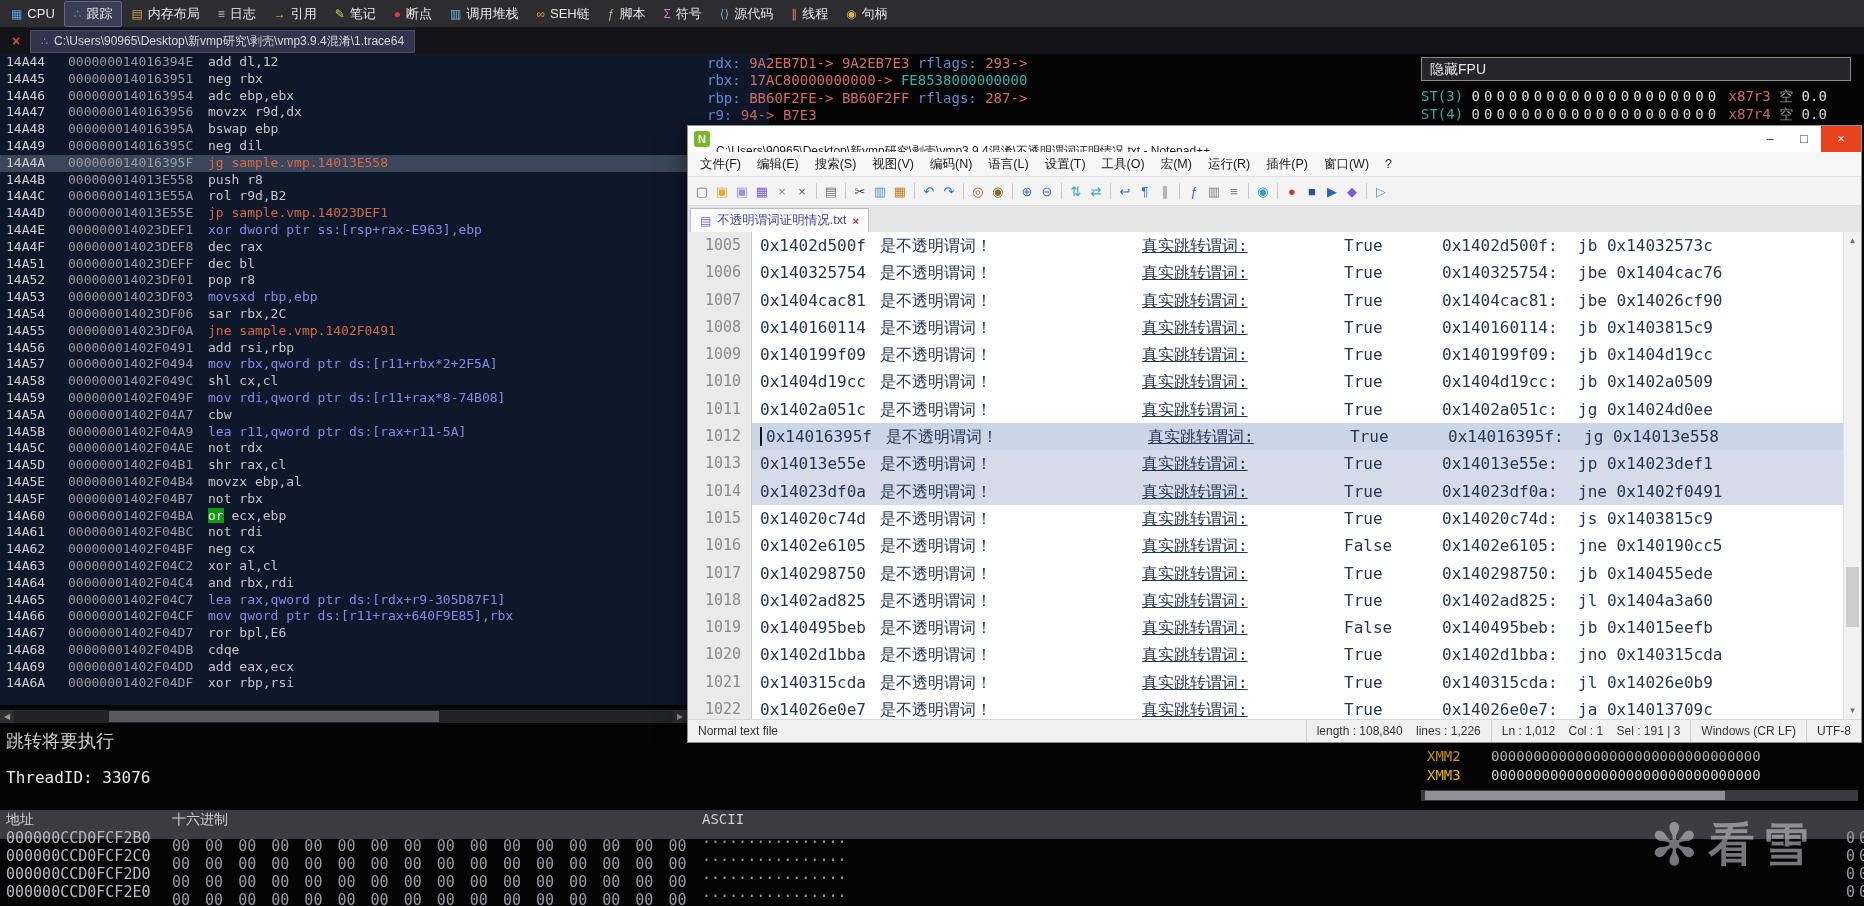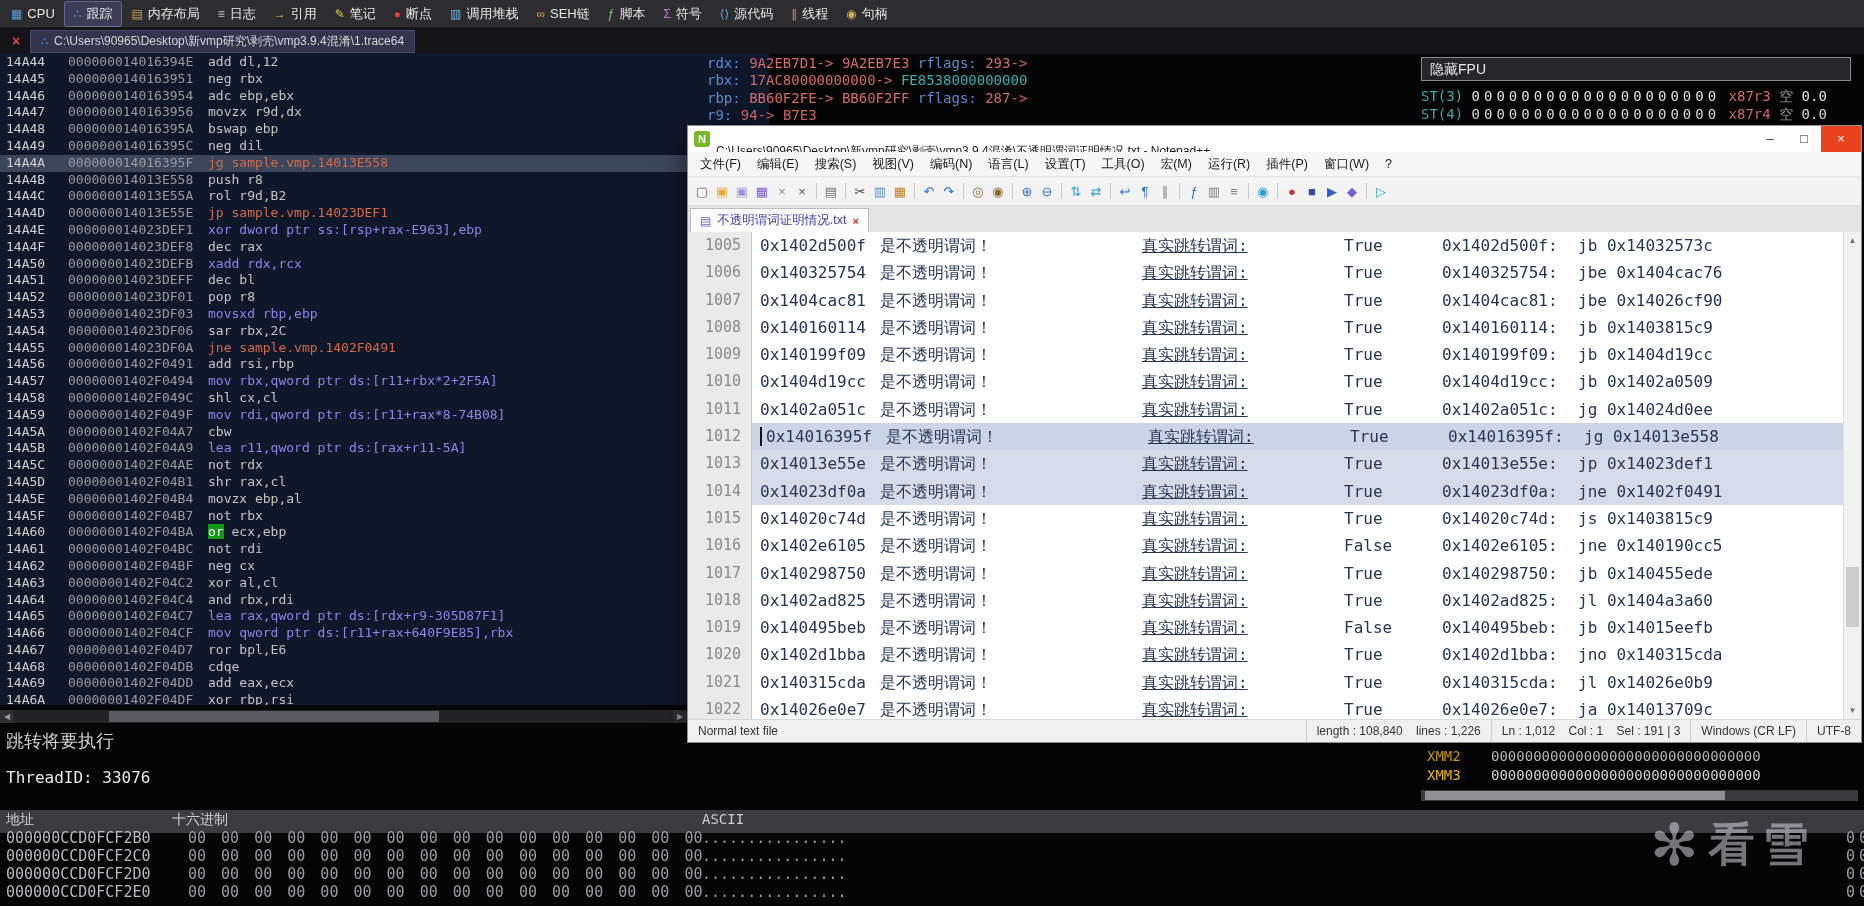--- a/index.html
+++ b/index.html
@@ -58,30 +58,30 @@
   #trace-hscroll{position:absolute;left:0;top:710px;width:687px;height:13px;background:#232326;display:flex;}
   .harrow{width:14px;height:13px;background:#2f2f33;color:#9a9a9a;font-size:8px;line-height:13px;text-align:center;flex:none;}
   #trace-hscroll .track{position:relative;flex:1;}
   #trace-hscroll .thumb{position:absolute;left:95px;top:1px;width:330px;height:11px;background:#5a5a60;}
 
   
   #jump-status{position:absolute;left:6px;top:729px;color:#d0d0d0;font-size:18px;}
   #thread-id{position:absolute;left:6px;top:768px;color:#e8e8e8;font-family:"DejaVu Sans Mono",monospace;font-size:16px;}
 
   
-  #dump-header{position:absolute;left:0;top:810px;width:1864px;height:23px;background:#3c3c40;
+  #dump-header{position:absolute;left:0;top:810px;width:1864px;height:29px;background:#3c3c40;
                color:#cfcfcf;font-size:14px;line-height:19px;}
   #dump-header .h-addr{position:absolute;left:6px;}
   #dump-header .h-hex{position:absolute;left:172px;}
   #dump-header .h-ascii{position:absolute;left:702px;font-family:"DejaVu Sans Mono",monospace;}
   #dump-rows{position:absolute;left:0;top:829px;width:1864px;font-family:"DejaVu Sans Mono",monospace;
              font-size:15px;line-height:18px;color:#9a9aa0;}
   .drow{position:relative;height:18px;white-space:pre;}
   .daddr{position:absolute;left:6px;color:#b8b8be;}
-  .dhex{position:absolute;left:188px;word-spacing:6px;}
+  .dhex{position:absolute;left:172px;word-spacing:6px;margin-top:8px;}
   .dascii{position:absolute;left:702px;}
   #dump-right{position:absolute;left:1846px;top:829px;width:18px;overflow:hidden;white-space:pre;
               font-family:"DejaVu Sans Mono",monospace;font-size:15px;line-height:18px;color:#9a9aa0;}
   #dump-right .drr{height:18px;letter-spacing:4px;}
 
   
   #watermark{position:absolute;left:1650px;top:814px;color:rgba(212,212,218,0.55);
              display:flex;align-items:center;gap:10px;}
   #watermark .wi{font-size:58px;line-height:58px;}
   #watermark .wt{font-size:46px;letter-spacing:8px;font-weight:bold;}
@@ -214,21 +214,20 @@
         <div class="trow"><span class="tidx">14A46</span><span class="taddr">0000000140163954</span><span class="tasm plain">adc ebp,ebx</span></div>
         <div class="trow"><span class="tidx">14A47</span><span class="taddr">0000000140163956</span><span class="tasm plain">movzx r9d,dx</span></div>
         <div class="trow"><span class="tidx">14A48</span><span class="taddr">000000014016395A</span><span class="tasm plain">bswap ebp</span></div>
         <div class="trow"><span class="tidx">14A49</span><span class="taddr">000000014016395C</span><span class="tasm plain">neg dil</span></div>
         <div class="trow tsel"><span class="tidx">14A4A</span><span class="taddr">000000014016395F</span><span class="tasm jump">jg sample.vmp.14013E558</span></div>
         <div class="trow"><span class="tidx">14A4B</span><span class="taddr">000000014013E558</span><span class="tasm plain">push r8</span></div>
         <div class="trow"><span class="tidx">14A4C</span><span class="taddr">000000014013E55A</span><span class="tasm plain">rol r9d,B2</span></div>
         <div class="trow"><span class="tidx">14A4D</span><span class="taddr">000000014013E55E</span><span class="tasm jump">jp sample.vmp.14023DEF1</span></div>
         <div class="trow"><span class="tidx">14A4E</span><span class="taddr">000000014023DEF1</span><span class="tasm mem">xor dword ptr ss:[rsp+rax-E963],ebp</span></div>
         <div class="trow"><span class="tidx">14A4F</span><span class="taddr">000000014023DEF8</span><span class="tasm plain">dec rax</span></div>
-        <div class="trow"><span class="tidx">14A50</span><span class="taddr">000000014023DEFB</span><span class="tasm mem">xadd rdx,rcx</span></div>
         <div class="trow"><span class="tidx">14A51</span><span class="taddr">000000014023DEFF</span><span class="tasm plain">dec bl</span></div>
         <div class="trow"><span class="tidx">14A52</span><span class="taddr">000000014023DF01</span><span class="tasm plain">pop r8</span></div>
         <div class="trow"><span class="tidx">14A53</span><span class="taddr">000000014023DF03</span><span class="tasm mem">movsxd rbp,ebp</span></div>
         <div class="trow"><span class="tidx">14A54</span><span class="taddr">000000014023DF06</span><span class="tasm plain">sar rbx,2C</span></div>
         <div class="trow"><span class="tidx">14A55</span><span class="taddr">000000014023DF0A</span><span class="tasm jump">jne sample.vmp.1402F0491</span></div>
         <div class="trow"><span class="tidx">14A56</span><span class="taddr">00000001402F0491</span><span class="tasm plain">add rsi,rbp</span></div>
         <div class="trow"><span class="tidx">14A57</span><span class="taddr">00000001402F0494</span><span class="tasm mem">mov rbx,qword ptr ds:[r11+rbx*2+2F5A]</span></div>
         <div class="trow"><span class="tidx">14A58</span><span class="taddr">00000001402F049C</span><span class="tasm plain">shl cx,cl</span></div>
         <div class="trow"><span class="tidx">14A59</span><span class="taddr">00000001402F049F</span><span class="tasm mem">mov rdi,qword ptr ds:[r11+rax*8-74B08]</span></div>
         <div class="trow"><span class="tidx">14A5A</span><span class="taddr">00000001402F04A7</span><span class="tasm plain">cbw</span></div>

